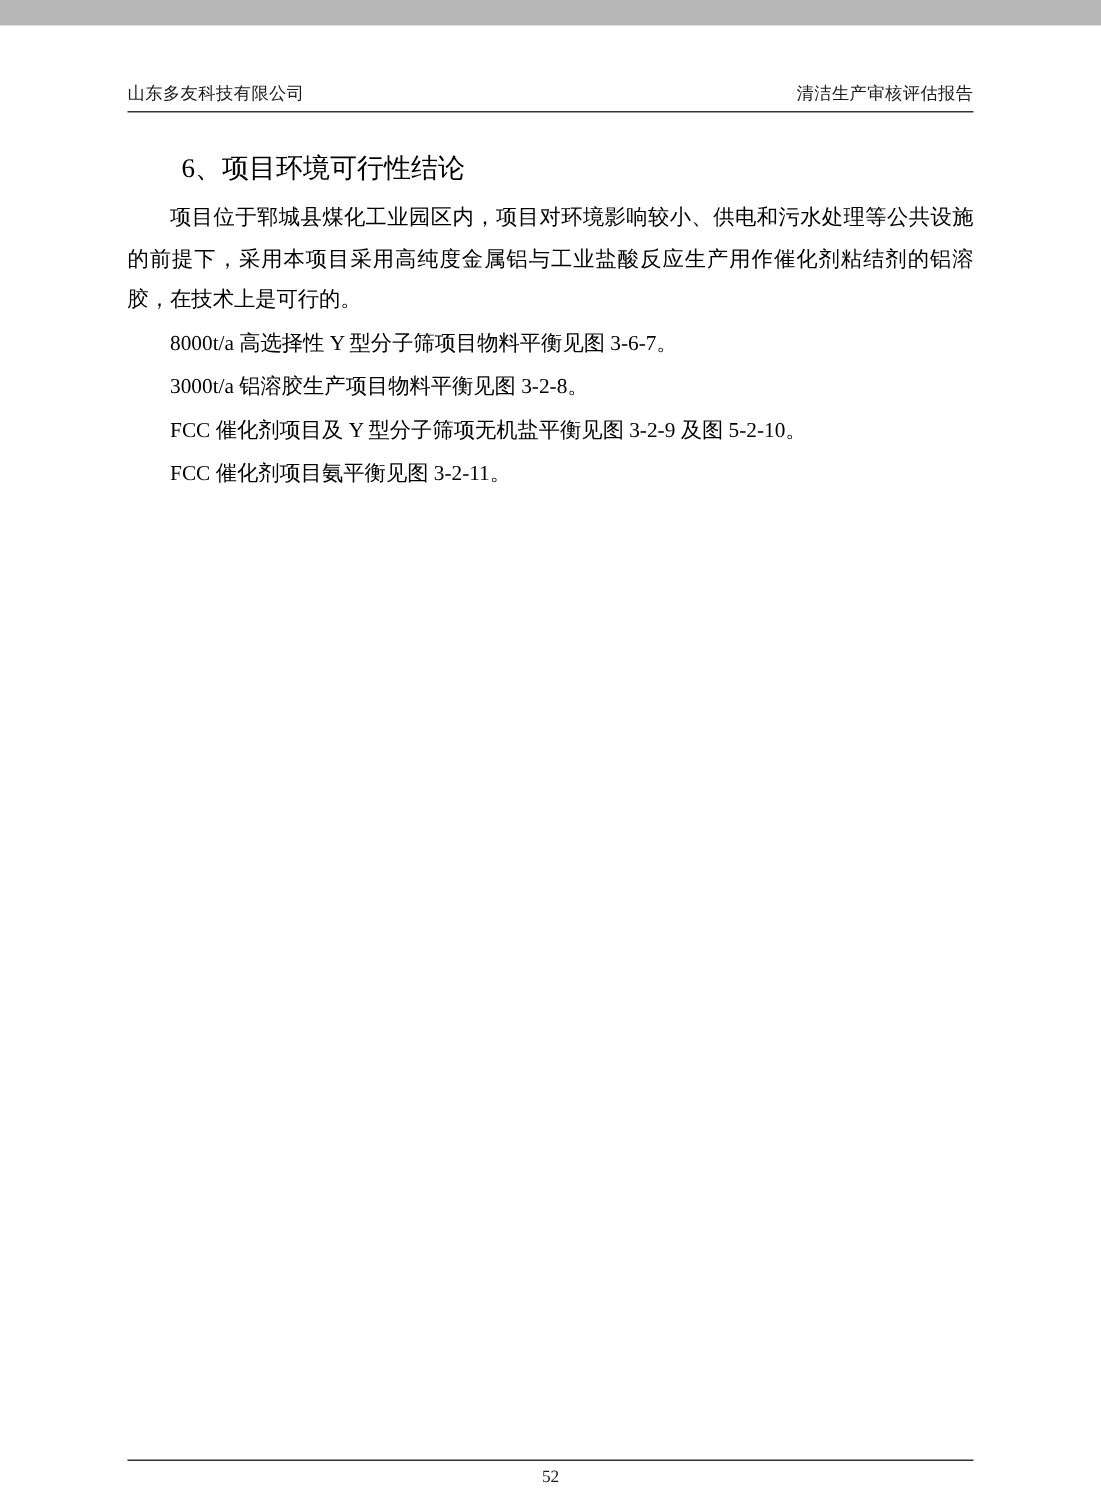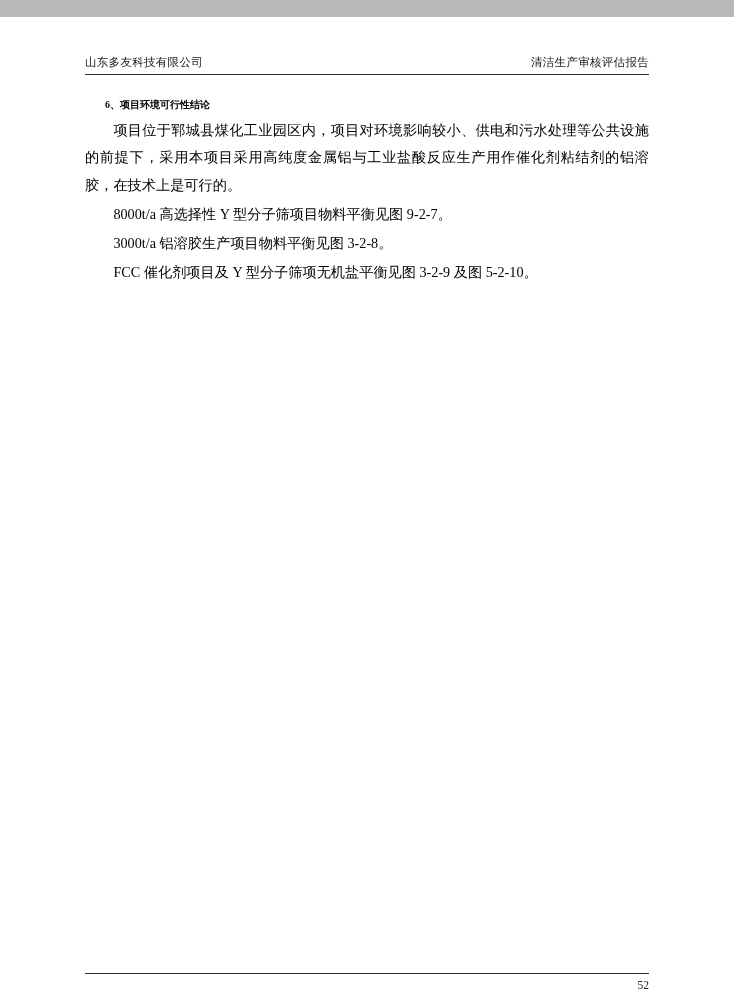--- a/index.html
+++ b/index.html
@@ -44,24 +44,23 @@
   }
   
   .content {
     margin-top: 20px;
     font-size: 14.2px;
     color: #000;
     line-height: 1.95;
   }
   .list-heading {
     text-indent: 2em;
-    font-size: 10px;
+    font-size: 18px;
     margin: 0 0 2px 0;
     line-height: 1.95;
-    font-weight: bold;
   }
   p.para {
     margin: 0;
     text-indent: 2em;
     text-align: justify;
     text-justify: inter-ideograph;
     line-height: 1.95;
     font-size: 14.2px;
   }
   h3.section-heading {
@@ -78,21 +77,21 @@
     font-size: 14.2px;
   }
   
   .doc-footer {
     position: absolute;
     left: 85px;
     right: 85px;
     bottom: 26px;
     border-top: 1px solid #333;
     padding-top: 5px;
-    text-align: right;
+    text-align: center;
     font-size: 11.5px;
     color: #1a1a1a;
   }
 </style>
 </head>
 <body>
 
 <div class="page">
   <div class="page-inner">
 
@@ -101,23 +100,24 @@
       <div class="hdr-right">清洁生产审核评估报告</div>
     </div>
 
     <div class="content">
 
       <div class="list-heading">6、项目环境可行性结论</div>
 
       <p class="para">项目位于郓城县煤化工业园区内，项目对环境影响较小、供电和污水处理等公共设施的前提下，采用本项目采用高纯度金属铝与工业盐酸反应生产用作催化剂粘结剂的铝溶胶，在技术上是可行的。</p>
 
 
-      <p class="item-line">8000t/a 高选择性 Y 型分子筛项目物料平衡见图 9-2-7。</p>
+      <p class="item-line">8000t/a 高选择性 Y 型分子筛项目物料平衡见图 3-6-7。</p>
       <p class="item-line">3000t/a 铝溶胶生产项目物料平衡见图 3-2-8。</p>
       <p class="item-line">FCC 催化剂项目及 Y 型分子筛项无机盐平衡见图 3-2-9 及图 5-2-10。</p>
+      <p class="item-line">FCC 催化剂项目氨平衡见图 3-2-11。</p>
 
     </div>
   </div>
 
   <div class="doc-footer">
     <span>52</span>
   </div>
 </div>
 
 </body></html>

